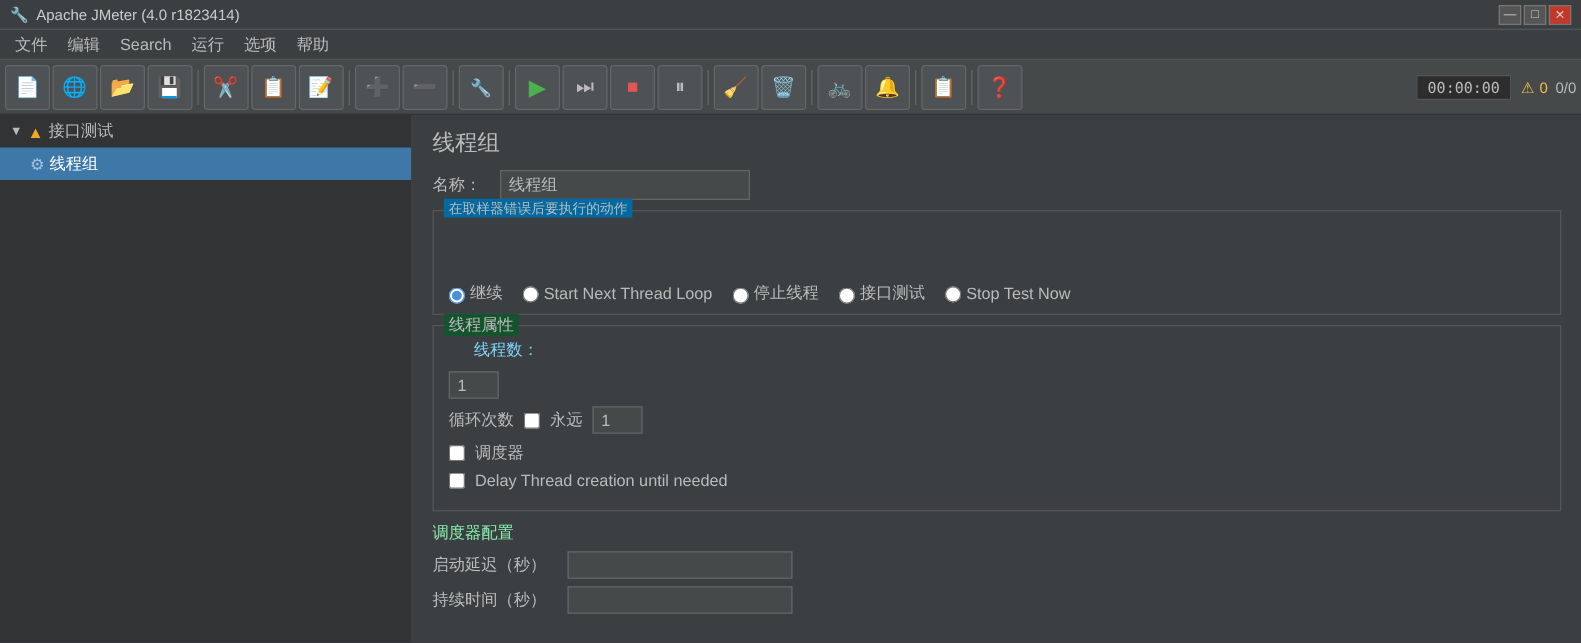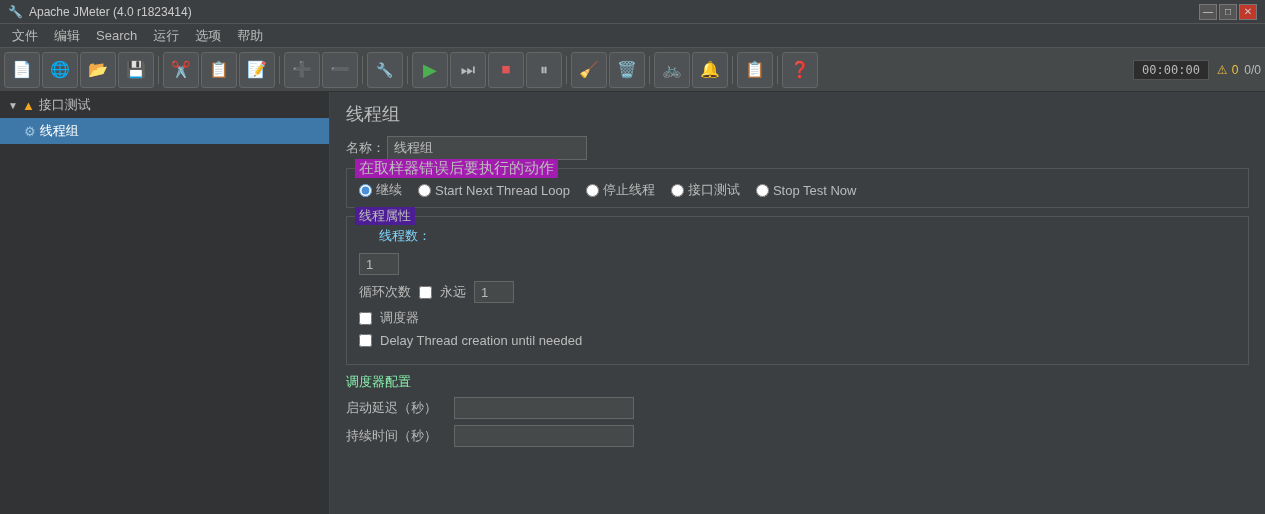--- a/index.html
+++ b/index.html
@@ -131,21 +131,21 @@
       font-size: 18px;
       color: #bbb;
       margin-bottom: 10px;
       font-weight: normal;
     }
 
     .form-row {
       display: flex;
       align-items: center;
       margin-bottom: 6px;
-      gap: 1px;
+      gap: 14px;
     }
     .form-label {
       color: #bbb;
       min-width: 40px;
       font-size: 13px;
     }
     .form-input {
       background: #45494a;
       border: 1px solid #666;
       color: #bbb;
@@ -158,54 +158,55 @@
     .radio-group {
       border: 1px solid #555;
       padding: 8px 12px;
       margin: 8px 0;
       position: relative;
     }
     .radio-group-title {
       position: absolute;
       top: -10px;
       left: 8px;
-      background: #a21caf;
+      background: #0369a1;
       padding: 0 4px;
-      font-size: 15px;
+      font-size: 11px;
       color: #bbb;
     }
     .radio-options {
       display: flex;
       align-items: center;
       gap: 16px;
       flex-wrap: wrap;
       margin-top: 4px;
     }
     .radio-option {
       display: flex;
-      align-items: center;
+      align-items: flex-end;
       gap: 4px;
       cursor: pointer;
       color: #bbb;
       font-size: 13px;
+      margin-top: 44px;
     }
     input[type="radio"] { accent-color: #4a90d9; cursor: pointer; }
     input[type="checkbox"] { accent-color: #4a90d9; cursor: pointer; }
 
     .thread-properties {
       border: 1px solid #555;
       padding: 10px 12px;
       margin: 8px 0;
       position: relative;
     }
     .thread-properties-title {
       position: absolute;
       top: -10px;
       left: 8px;
-      background: #4c1d95;
+      background: #14532d;
       padding: 0 4px;
       font-size: 13px;
       color: #bbb;
     }
 
     .thread-count-row {
       display: flex;
       align-items: center;
       gap: 8px;
       margin-bottom: 8px;

